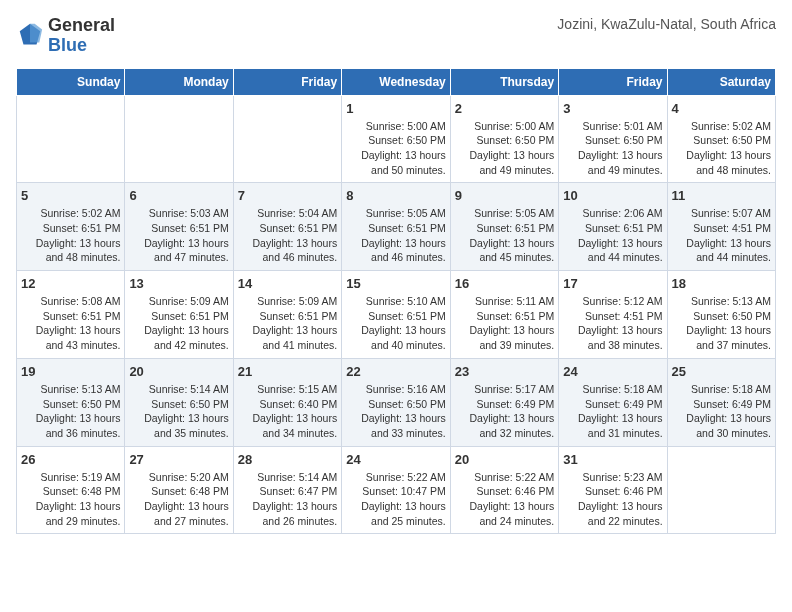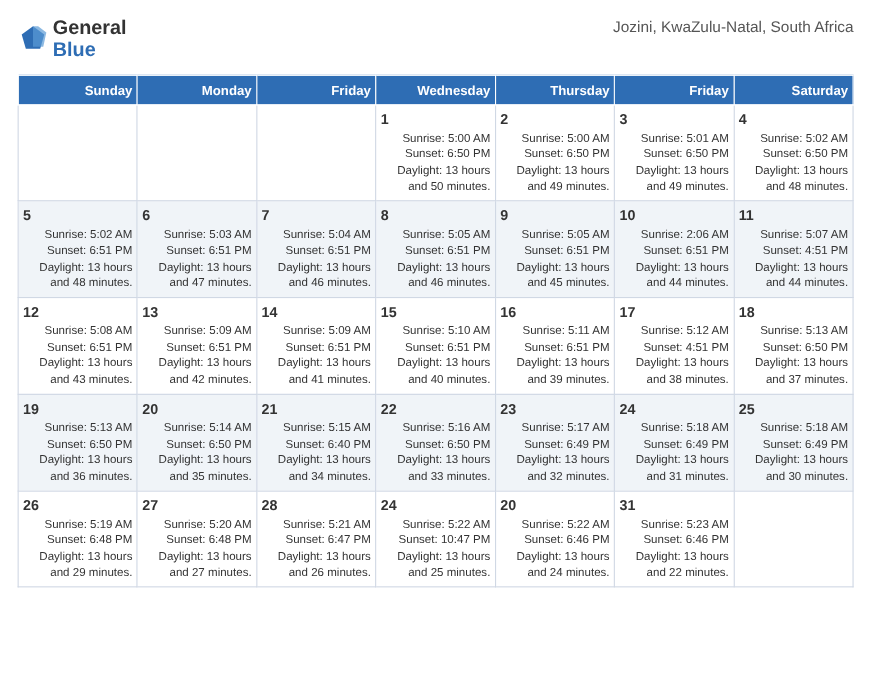--- a/index.html
+++ b/index.html
@@ -314,21 +314,21 @@
         </td>
         <td>
           <span class="day-num">27</span>
           <div class="day-info">Sunrise: 5:20 AM
 Sunset: 6:48 PM
 Daylight: 13 hours
 and 27 minutes.</div>
         </td>
         <td>
           <span class="day-num">28</span>
-          <div class="day-info">Sunrise: 5:21 AM
+          <div class="day-info">Sunrise: 5:14 AM
 Sunset: 6:47 PM
 Daylight: 13 hours
 and 26 minutes.</div>
         </td>
         <td>
           <span class="day-num">24</span>
           <div class="day-info">Sunrise: 5:22 AM
 Sunset: 10:47 PM
 Daylight: 13 hours
 and 25 minutes.</div>

